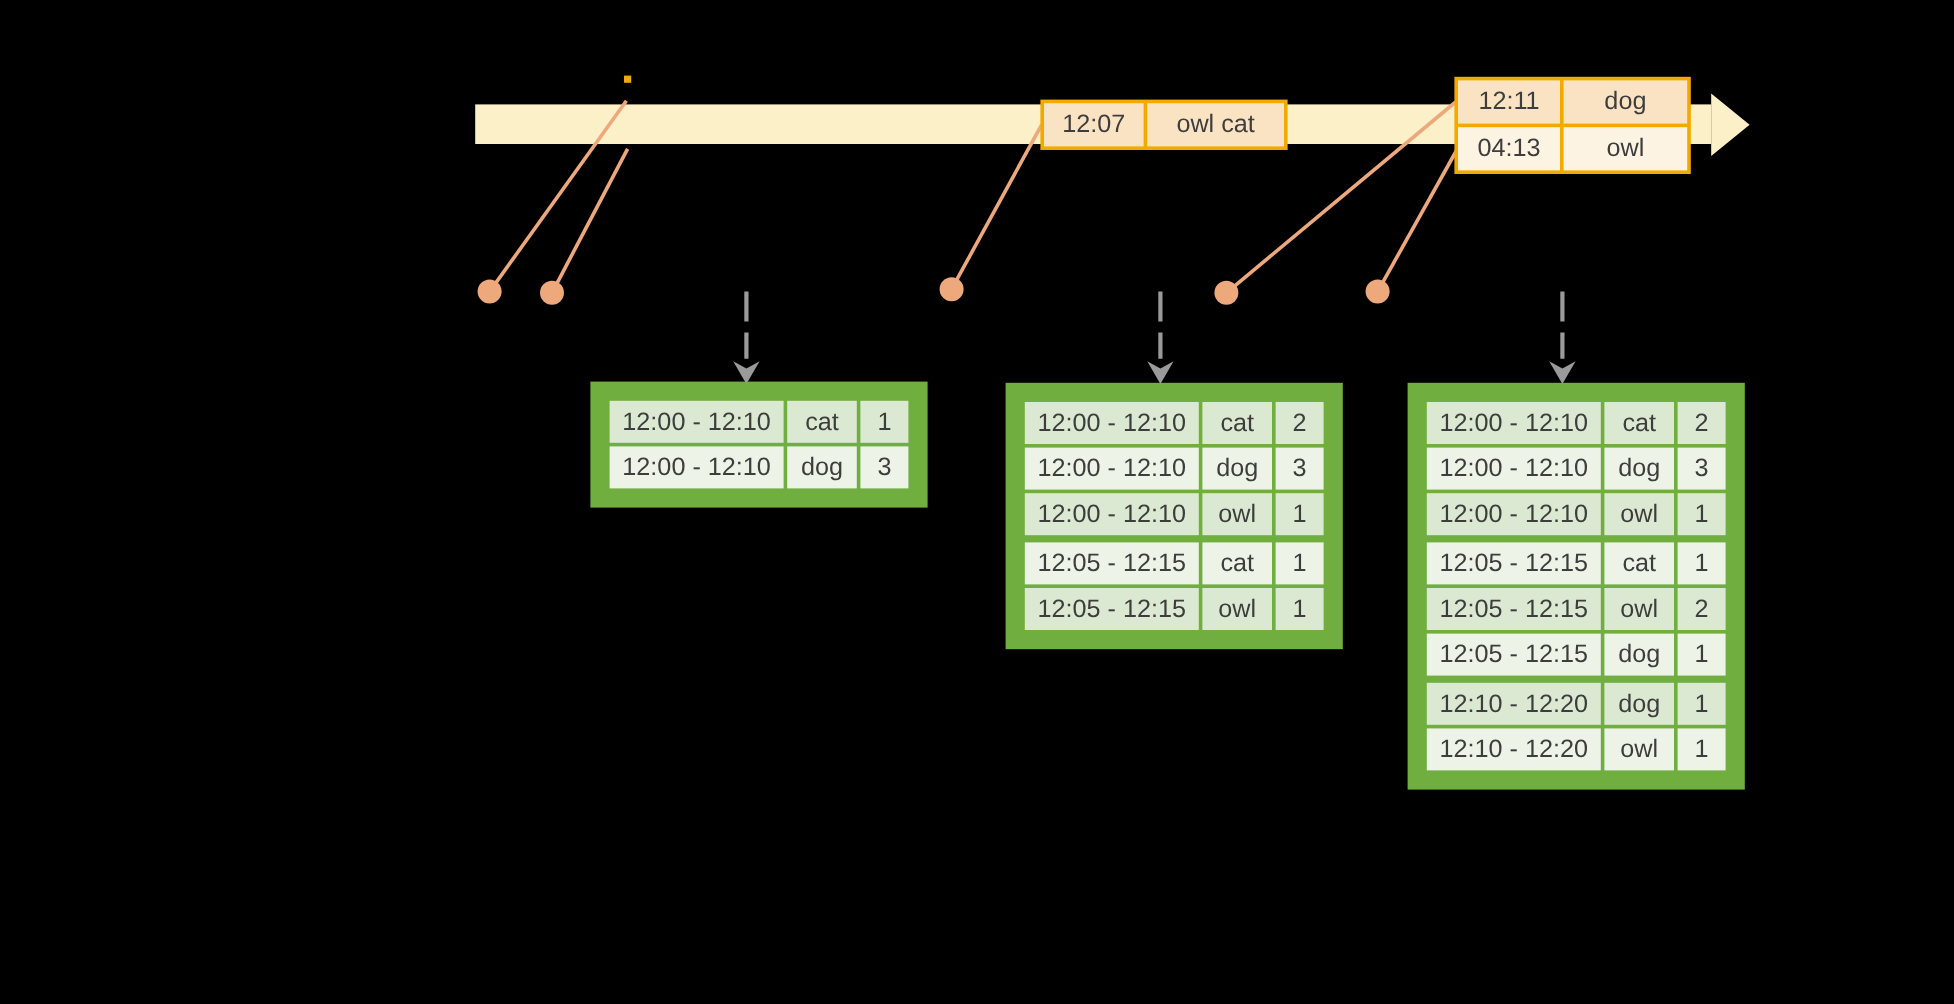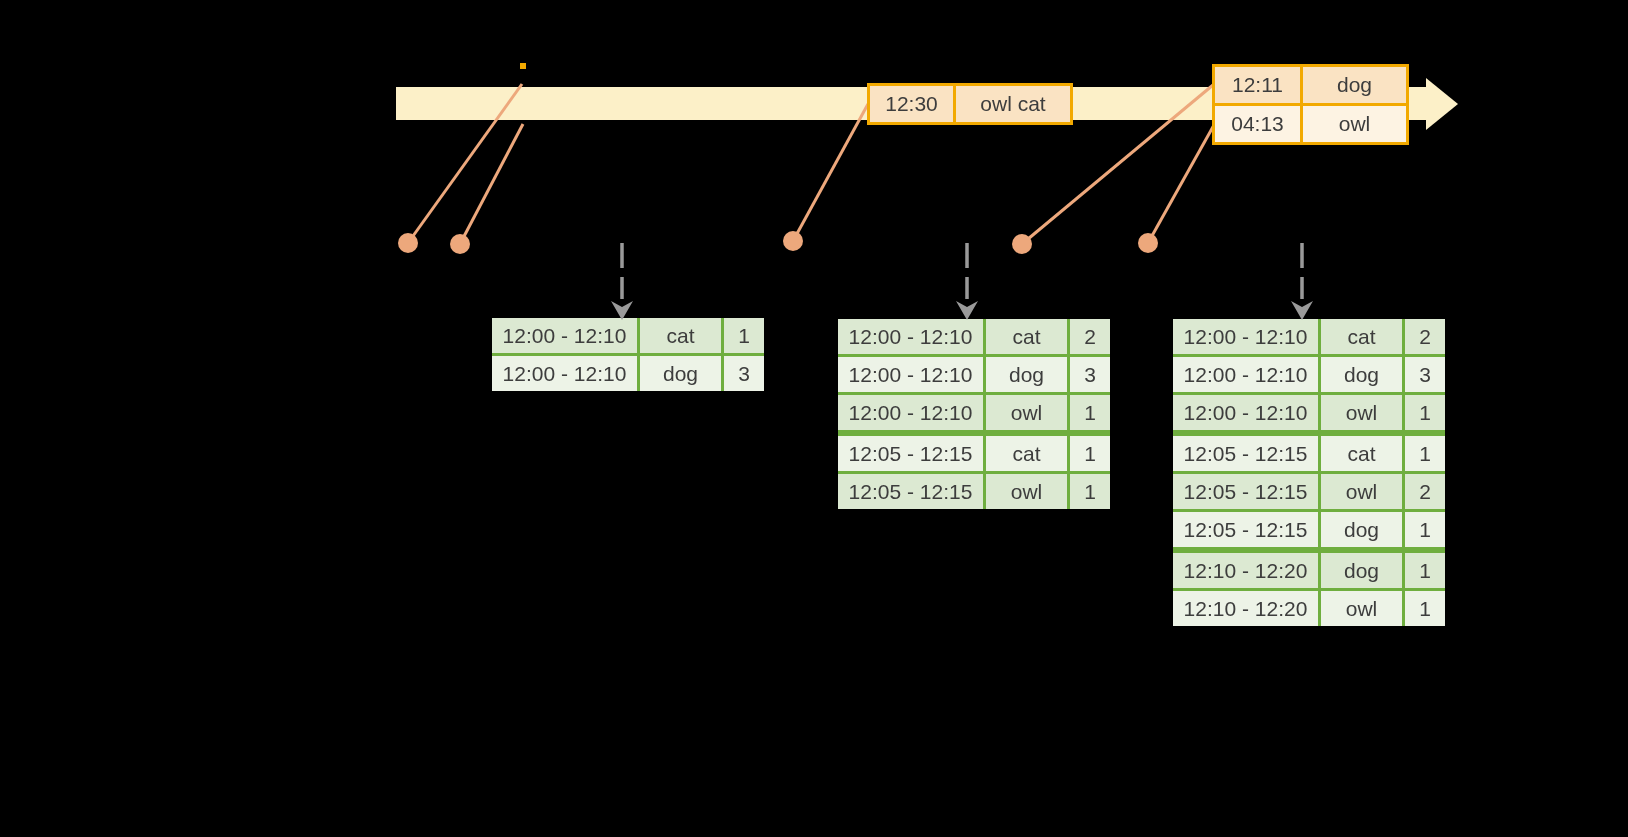--- a/index.html
+++ b/index.html
@@ -46,39 +46,39 @@
   .etable.t1 .ecell.words { width: 116px; }
   .etable.t2 .ecell.time  { width: 83px; }
   .etable.t2 .ecell.words { width: 114px; text-align: right; }
   .etable.t3 .ecell.time  { width: 85px; }
   .etable.t3 .ecell.words { width: 103px; }
 
   
   .rtable {
     position: absolute;
     background: var(--result-border);
-    padding: 0;
+    padding: 16px;
     display: flex;
     flex-direction: column;
     z-index: 2;
   }
   .rrow { display: flex; gap: 3px; margin-bottom: 3px; }
   .rrow:last-child { margin-bottom: 0; }
   .rrow.group-end { margin-bottom: 6px; }
   .rcell {
     height: 35px;
     display: flex; align-items: center; justify-content: center;
     font-size: 21px;
     color: var(--result-text);
     white-space: nowrap;
   }
   .rrow.dark  .rcell { background: var(--result-row-dark); }
   .rrow.light .rcell { background: var(--result-row-light); }
   .rcell.window { width: 145px; }
-  .rcell.word   { width: 81px; }
+  .rcell.word   { width: 58px; }
   .rcell.count  { width: 40px; }
 </style>
 </head>
 <body>
 
 <div class="canvas">
 
   <svg class="layer under" width="1628" height="837">
     <rect x="396" y="87" width="1030" height="33" class="fill-band"></rect>
     <polygon points="1426,78 1458,104 1426,130" class="fill-band"></polygon>
@@ -94,21 +94,21 @@
     <circle cx="793" cy="241" r="10" class="fill-connector"></circle>
     <circle cx="1022" cy="244" r="10" class="fill-connector"></circle>
     <circle cx="1148" cy="243" r="10" class="fill-connector"></circle>
   </svg>
 
   <div class="etable t1" style="left:520px; top:63px;">
   </div>
 
   <div class="etable t2" style="left:867px; top:83px;">
     <div class="erow dark">
-      <div class="ecell time">12:30</div>
+      <div class="ecell time">12:07</div>
       <div class="ecell words">owl cat</div>
     </div>
   </div>
 
   <div class="etable t3" style="left:1212px; top:64px;">
     <div class="erow dark">
       <div class="ecell time">12:11</div>
       <div class="ecell words">dog</div>
     </div>
     <div class="erow light">

